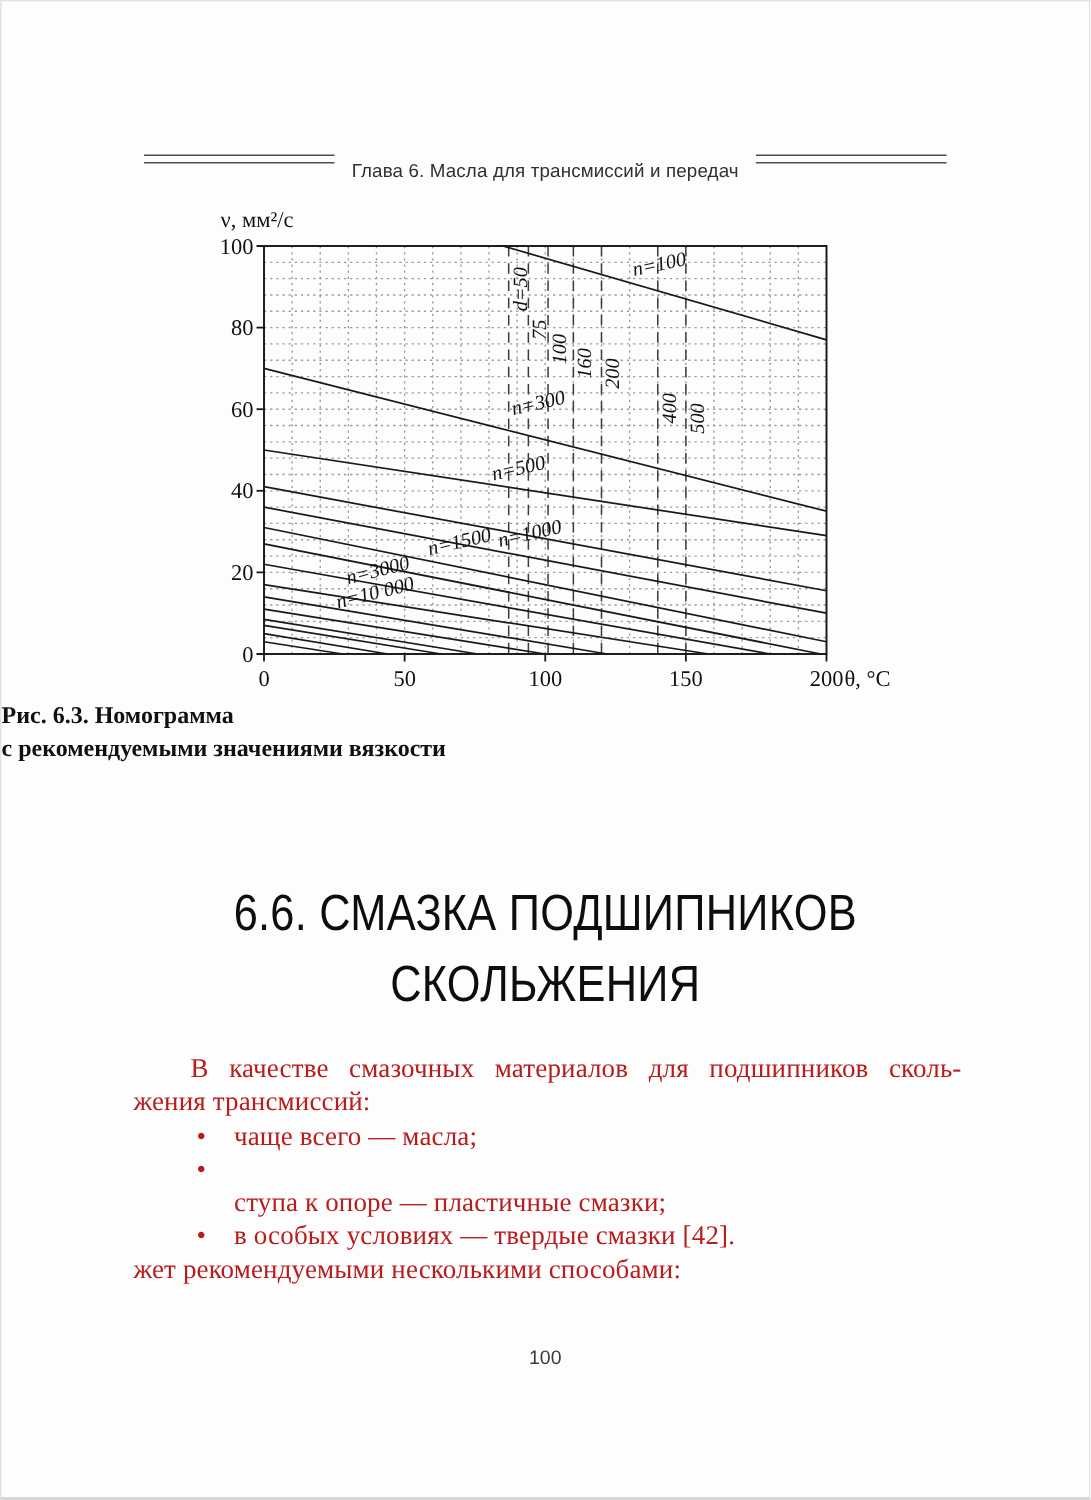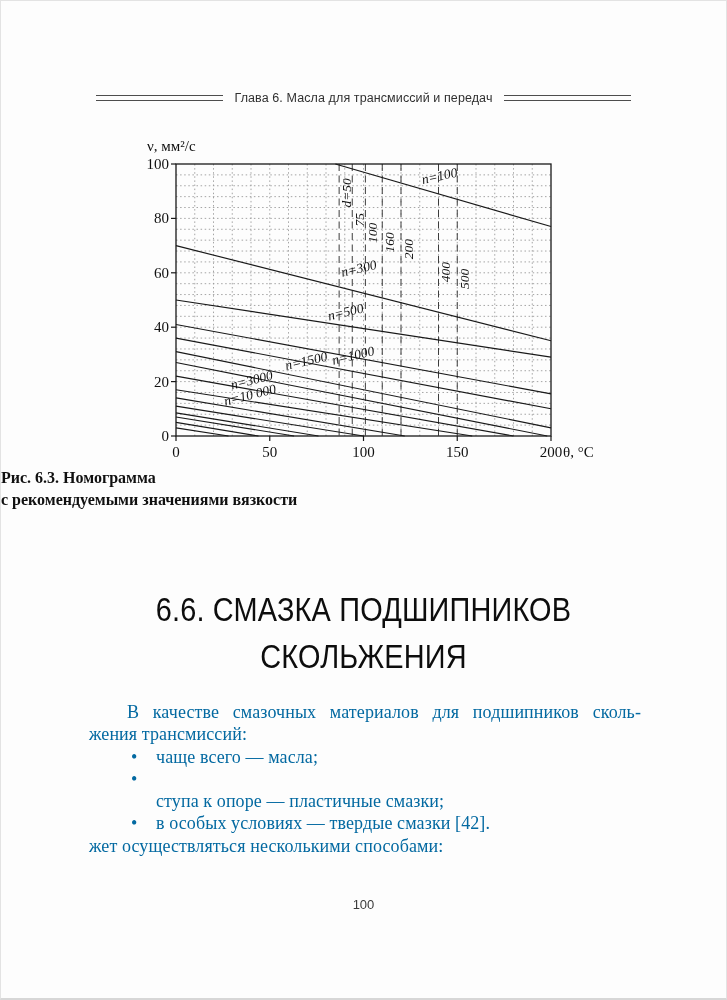--- a/index.html
+++ b/index.html
@@ -21,20 +21,21 @@
   }
   .rule{
     flex:1;height:4px;
     border-top:1.5px solid #4d4d4d;
     border-bottom:1.5px solid #4d4d4d;
   }
   .runhead .chapt{
     font-family:"Liberation Sans",sans-serif;
     font-size:12.5px;color:#303030;white-space:nowrap;
     letter-spacing:0.1px;
+    margin-top:16px;
   }
   
   .chart{position:absolute;left:140px;top:126px;}
   .grid{stroke:#9b9b9b;stroke-width:0.9;stroke-dasharray:1.5 2.6;}
   .dline{stroke:#3c3c3c;stroke-width:1;stroke-dasharray:7 4.5;}
   .nline{stroke:#191919;stroke-width:1.15;fill:none;}
   .frame{fill:none;stroke:#191919;stroke-width:1.3;}
   .tick{stroke:#191919;stroke-width:1.2;}
   .tickLabel{font:15px "Liberation Serif",serif;fill:#111;}
   .axisLabel{font:15px "Liberation Serif",serif;fill:#111;}
@@ -53,21 +54,21 @@
     font-size:34px;line-height:47px;font-weight:500;
     color:#0d0d0d;
     transform:scaleX(0.85);
     transform-origin:50% 0;
     letter-spacing:0.2px;
   }
   
   .bodytext{
     position:absolute;left:88px;top:700px;width:552px;
     font-size:18px;line-height:22.3px;letter-spacing:0.1px;
-    color:#0369a1;
+    color:#b91c1c;
   }
   .bline{white-space:nowrap;}
   .just{text-align:justify;text-align-last:justify;white-space:normal;}
   .ind{padding-left:38px;}
   .cont{padding-left:67px;}
   .bullet{display:flex;}
   .bmark{width:25px;margin-left:42px;flex:none;}
   .btext{flex:1;}
   .btext.jfull{text-align:justify;text-align-last:justify;}
   
@@ -214,18 +215,18 @@
       <span class="btext">чаще всего — масла;</span>
     </div>
     <div class="bline bullet">
       <span class="bmark">•</span>
     </div>
     <div class="bline cont">ступа к опоре — пластичные смазки;</div>
     <div class="bline bullet">
       <span class="bmark">•</span>
       <span class="btext">в особых условиях — твердые смазки [42].</span>
     </div>
-    <div class="bline">жет осуществляться несколькими способами:</div>
+    <div class="bline">жет рекомендуемыми несколькими способами:</div>
   </div>
 
   <div class="folio">100</div>
 
 </div>
 
 </body></html>

